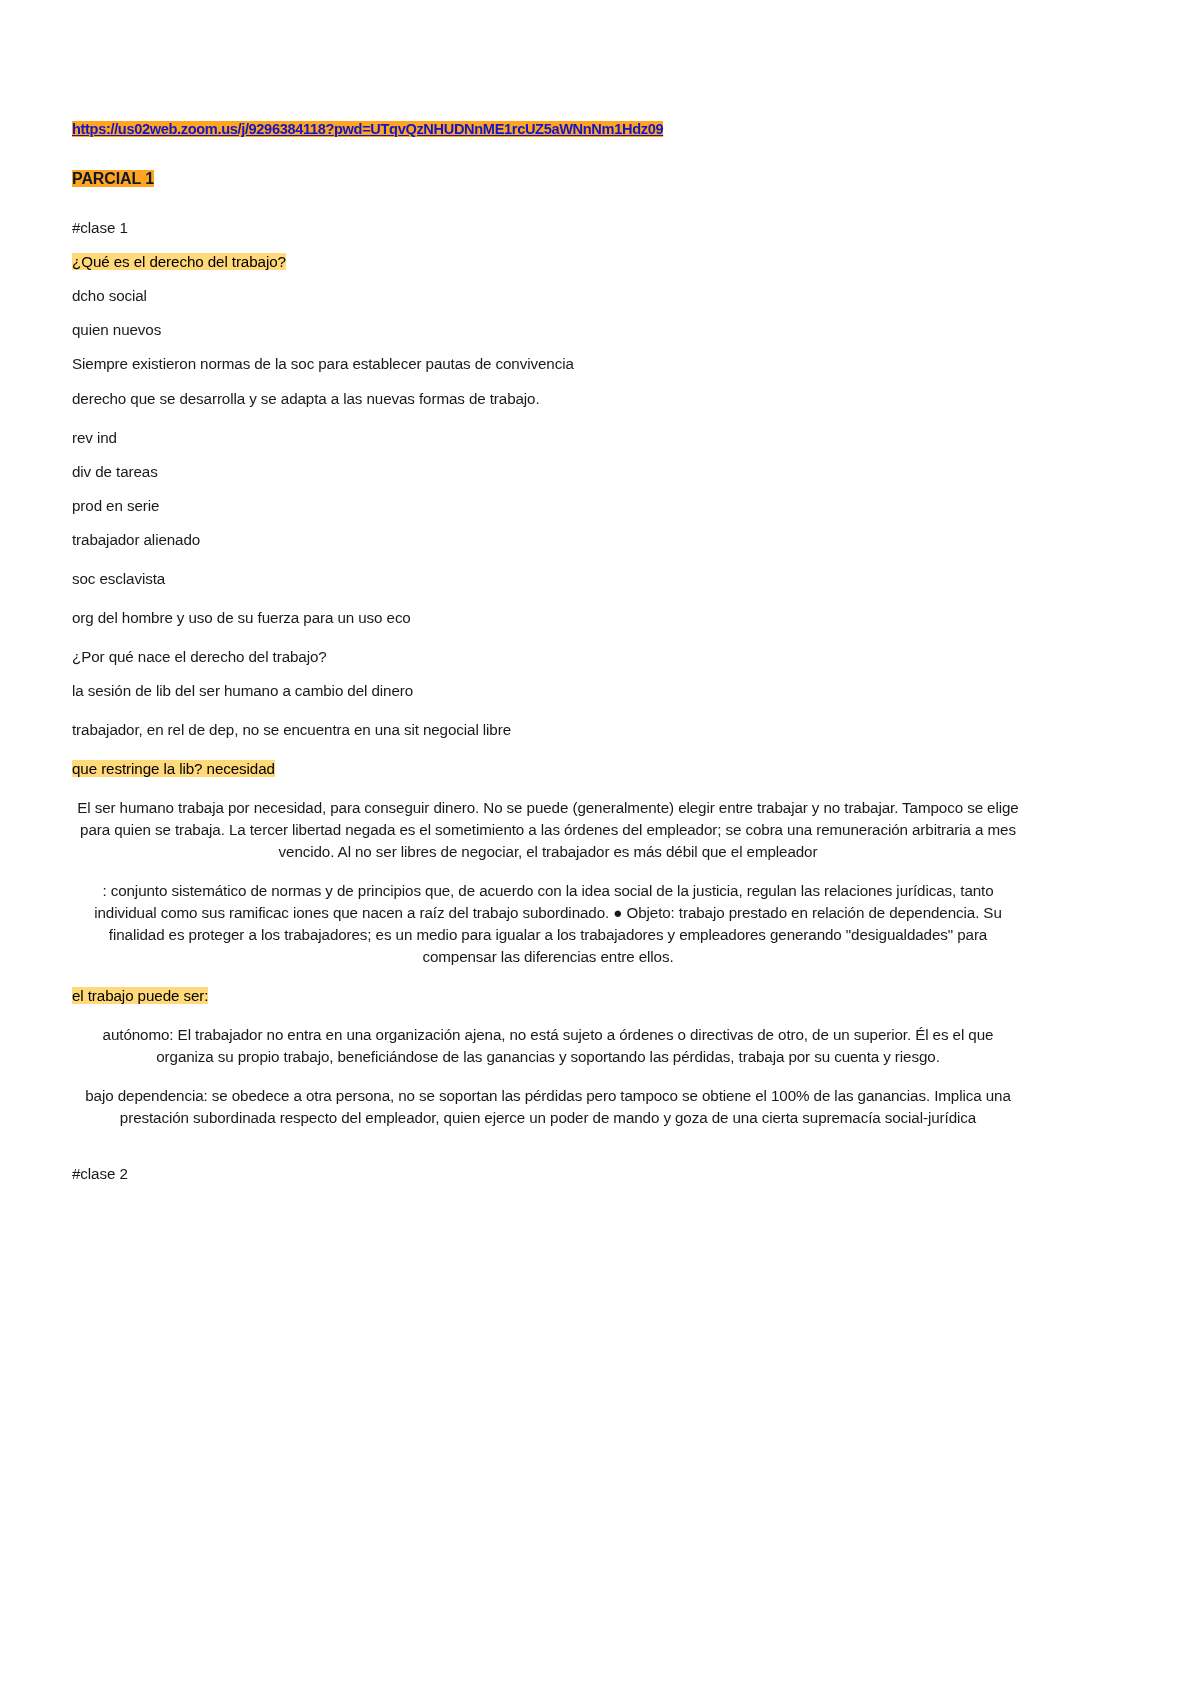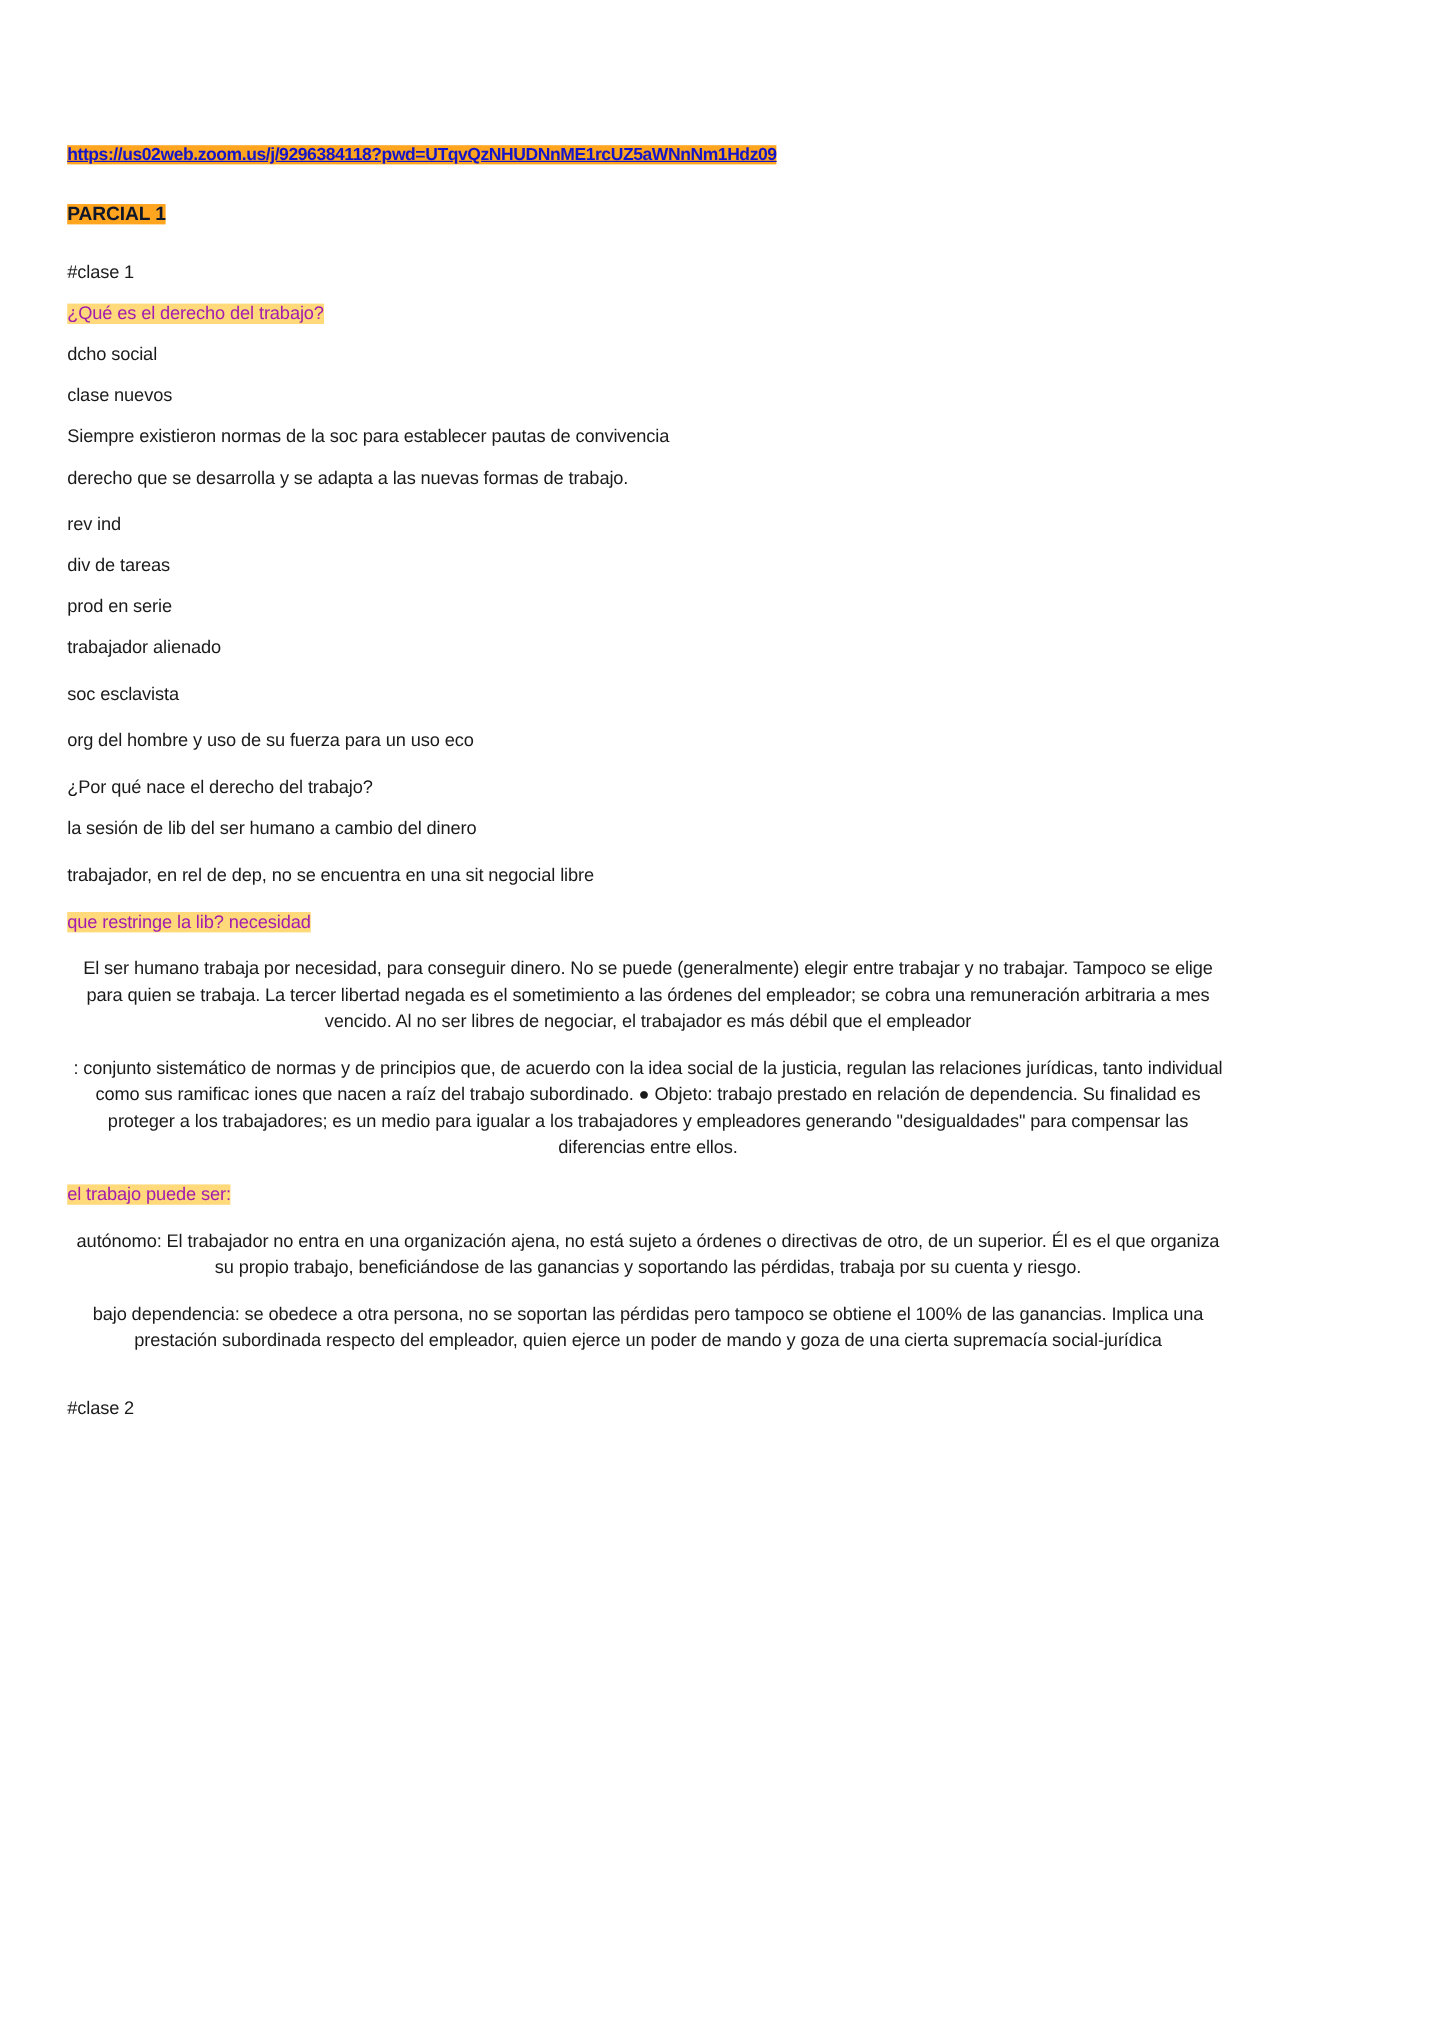--- a/index.html
+++ b/index.html
@@ -9,21 +9,21 @@
   }
   body {
     font-family: "Liberation Sans", sans-serif;
   }
   .page {
     position: relative;
     width: 1200px;
     min-height: 1694px;
     background: #ffffff;
     box-sizing: border-box;
-    padding: 118px 176px 60px 56px;
+    padding: 118px 176px 60px 72px;
   }
   .doc-body {
     font-size: 15.2px;
     line-height: 1.45;
     color: #1a1a1a;
     letter-spacing: -0.1px;
   }
 
   
   .block {
@@ -64,21 +64,21 @@
     background: #ffa51f;
     color: #0f172a;
     font-weight: bold;
     font-size: 16px;
     letter-spacing: -0.1px;
   }
 
   
   .hl {
     background: #ffd97a;
-    color: #a21caf;
+    color: #000000;
   }
 
   .spacer-sm { height: 5px; }
 </style>
 </head>
 <body>
 
 <div class="page">
   <div class="doc-body">
 
@@ -87,21 +87,21 @@
     </div>
 
     <div class="parcial">
       <span class="parcial-text">PARCIAL 1</span>
     </div>
 
     <div class="block">
       <span class="line">#clase 1</span>
       <span class="line"><span class="hl">¿Qué es el derecho del trabajo?</span></span>
       <span class="line">dcho social</span>
-      <span class="line">clase nuevos</span>
+      <span class="line">quien nuevos</span>
       <span class="line">Siempre existieron normas de la soc para establecer pautas de convivencia</span>
       <span class="line">derecho que se desarrolla y se adapta a las nuevas formas de trabajo.</span>
     </div>
 
     <div class="block">
       <span class="line">rev ind</span>
       <span class="line">div de tareas</span>
       <span class="line">prod en serie</span>
       <span class="line">trabajador alienado</span>
     </div>

